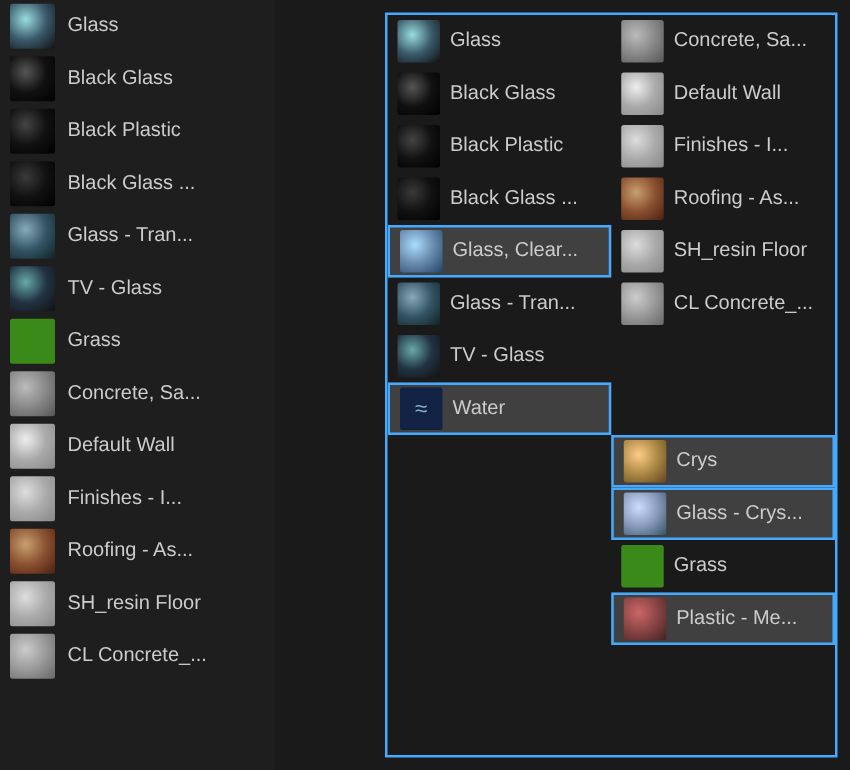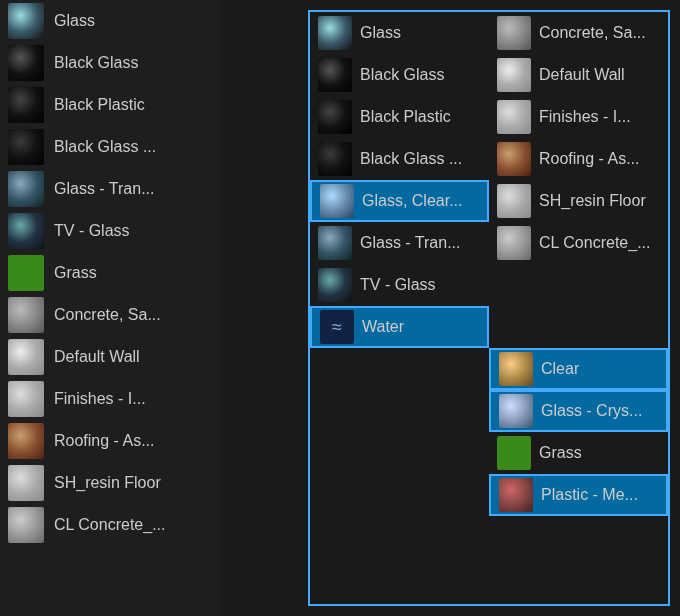--- a/index.html
+++ b/index.html
@@ -74,21 +74,21 @@
 
     .grid-item {
       display: flex;
       align-items: center;
       padding: 4px 8px;
       height: 42px;
       cursor: pointer;
     }
     .grid-item.selected {
       border: 2px solid #4af;
-      background: #0369a1;
+      background: #404040;
     }
 
     .grid-thumb {
       width: 34px;
       height: 34px;
       border-radius: 2px;
       margin-right: 8px;
       flex-shrink: 0;
       background: #333;
       overflow: hidden;
@@ -272,21 +272,21 @@
     <div class="grid-item" style="visibility:hidden;">
       <div class="grid-thumb"></div>
     </div>
 
     <div class="grid-item" style="visibility:hidden;">
       <div class="grid-thumb"></div>
     </div>
 
     <div class="grid-item selected">
       <div class="grid-thumb mat-juice"></div>
-      <span class="item-label">Clear</span>
+      <span class="item-label">Crys</span>
     </div>
     <div class="grid-item" style="visibility:hidden;">
       <div class="grid-thumb"></div>
     </div>
 
     <div class="grid-item selected">
       <div class="grid-thumb mat-glass-crys"></div>
       <span class="item-label">Glass - Crys...</span>
     </div>
     <div class="grid-item" style="visibility:hidden;">

